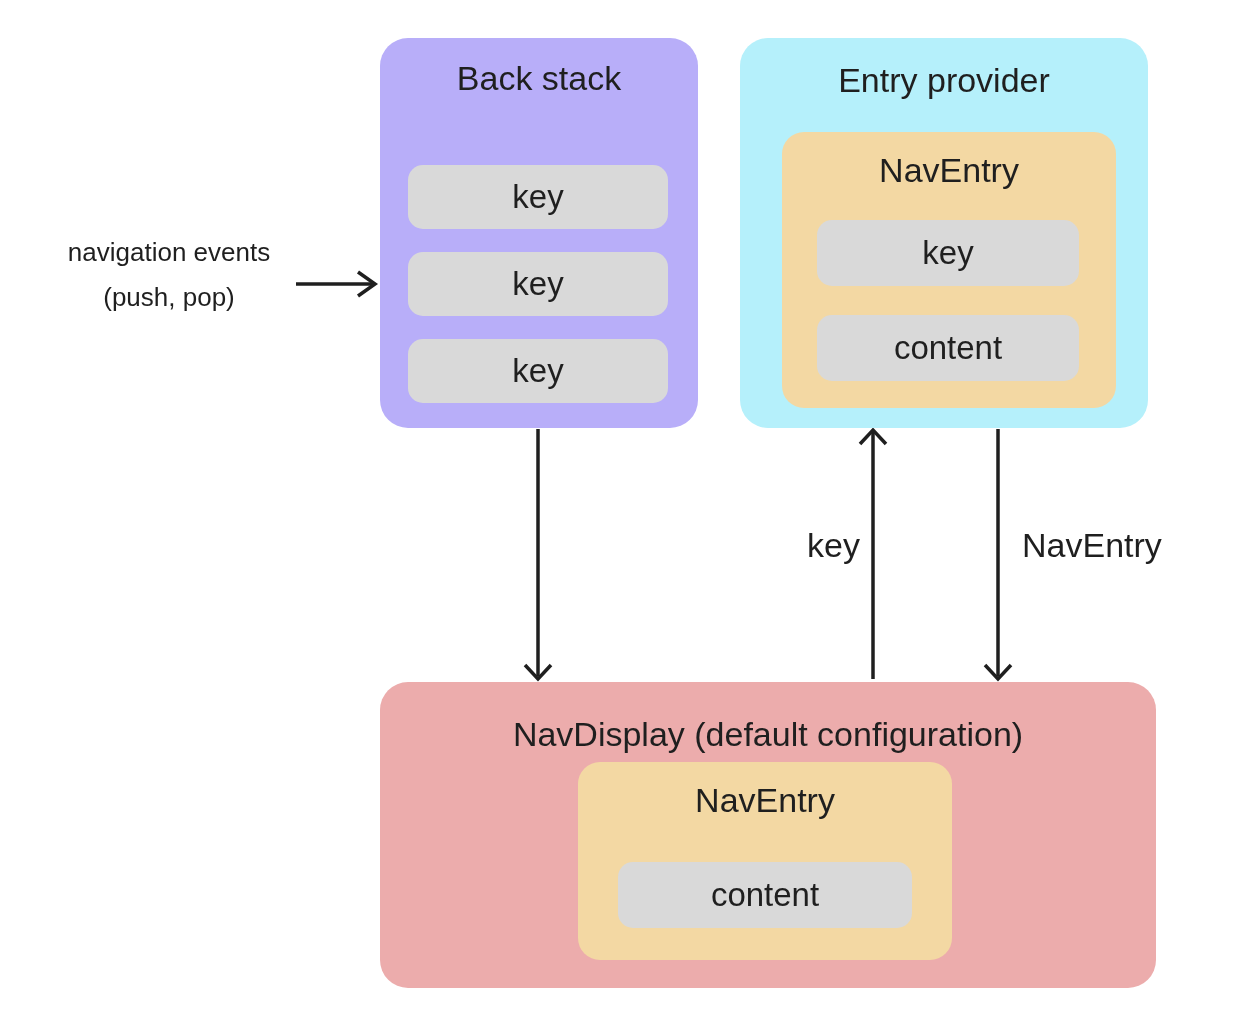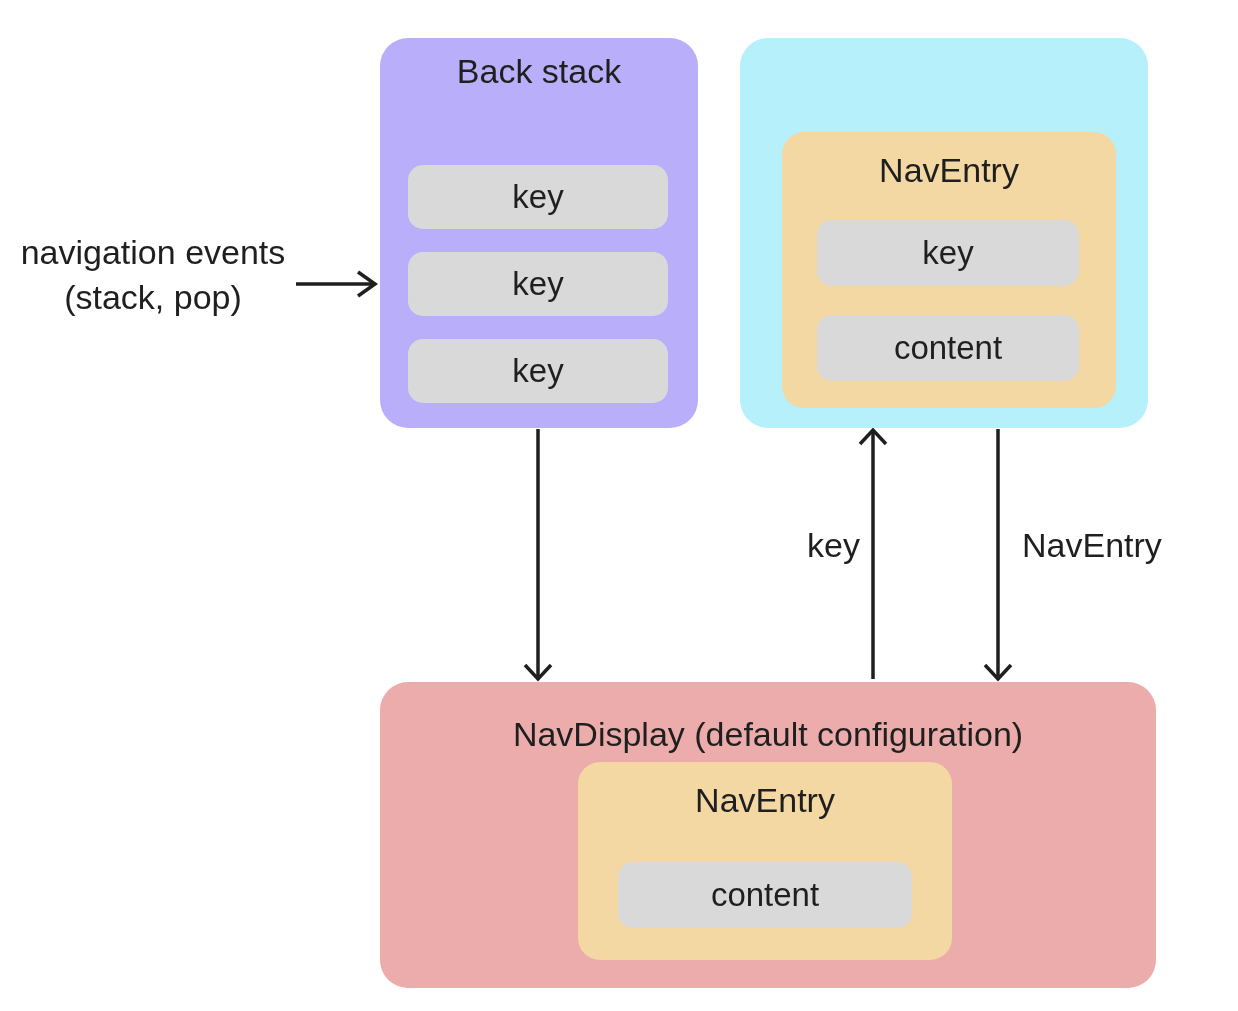--- a/index.html
+++ b/index.html
@@ -36,21 +36,21 @@
     text-align: center;
     font-size: 34px;
     line-height: 40px;
     color: var(--ink, #1f1f1f);
   }
   .backstack {
     left: 380px; top: 38px;
     width: 318px; height: 390px;
     background: var(--purple, #b8aef9);
   }
-  .backstack .box-title { margin-top: 13px; }
+  .backstack .box-title { margin-top: 20px; }
   .entry-provider {
     left: 740px; top: 38px;
     width: 408px; height: 390px;
     background: var(--cyan, #b5f0fb);
   }
   .entry-provider .box-title { margin-top: 22px; }
   .navdisplay {
     left: 380px; top: 682px;
     width: 776px; height: 306px;
     background: var(--pink, #ecacac);
@@ -86,23 +86,24 @@
   .bs-pill-2 { top: 214px; }
   .bs-pill-3 { top: 301px; }
   .ep-key-pill { left: 35px; top: 88px; width: 262px; height: 66px; }
   .ep-content-pill { left: 35px; top: 183px; width: 262px; height: 66px; }
   .nd-content-pill { left: 40px; top: 100px; width: 294px; height: 66px; }
   .nav-events {
     position: absolute;
     left: 0px; top: 230px;
     width: 306px;
     text-align: center;
-    font-size: 34px;
+    font-size: 26px;
     line-height: 45px;
     color: var(--ink, #1f1f1f);
+    padding-left: 16px;
   }
   .edge-label {
     position: absolute;
     font-size: 34px;
     line-height: 40px;
     color: var(--ink, #1f1f1f);
   }
   .label-key {
     left: 770px; top: 525px;
     width: 90px;
@@ -133,31 +134,32 @@
       <polyline points="860,444 873,430 886,444"></polyline>
     </g>
     <g>
       <line x1="998" y1="429" x2="998" y2="676"></line>
       <polyline points="985,665 998,679 1011,665"></polyline>
     </g>
   </svg>
 
   <div class="nav-events">
     <div>navigation events</div>
-    <div>(stack, pop)</div>
+    <div>(push, pop)</div>
   </div>
 
   <div class="box backstack">
     <div class="box-title">Back stack</div>
     <div class="pill bs-pill bs-pill-1">key</div>
     <div class="pill bs-pill bs-pill-2">key</div>
     <div class="pill bs-pill bs-pill-3">key</div>
   </div>
 
   <div class="box entry-provider">
+    <div class="box-title">Entry provider</div>
     <div class="navcard ep-navcard">
       <div class="box-title">NavEntry</div>
       <div class="pill ep-key-pill">key</div>
       <div class="pill ep-content-pill">content</div>
     </div>
   </div>
 
   <div class="edge-label label-key">key</div>
   <div class="edge-label label-naventry">NavEntry</div>
 

